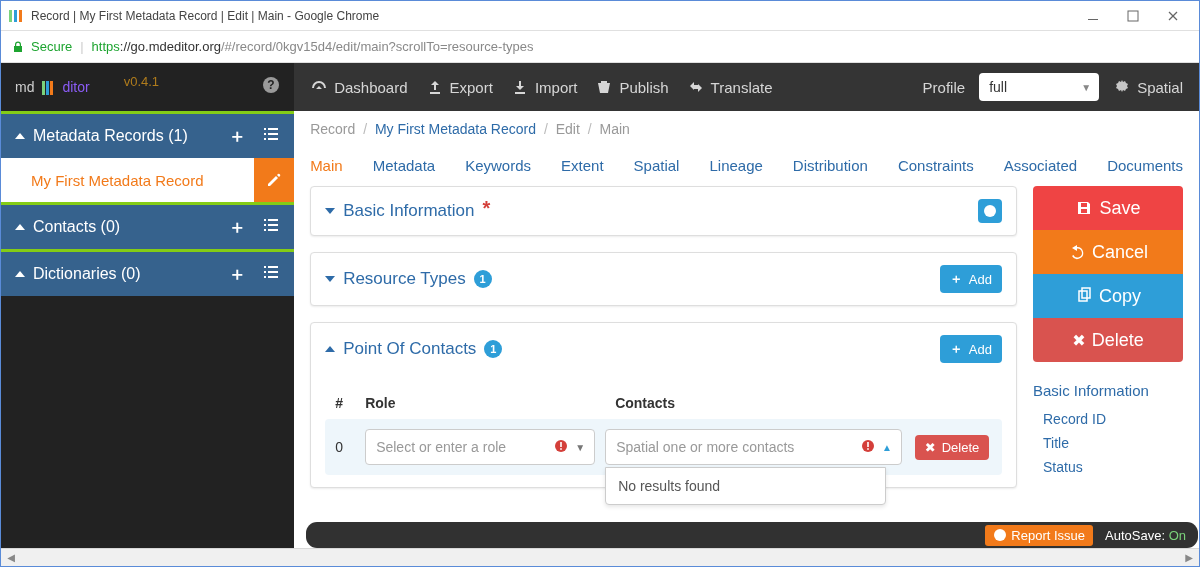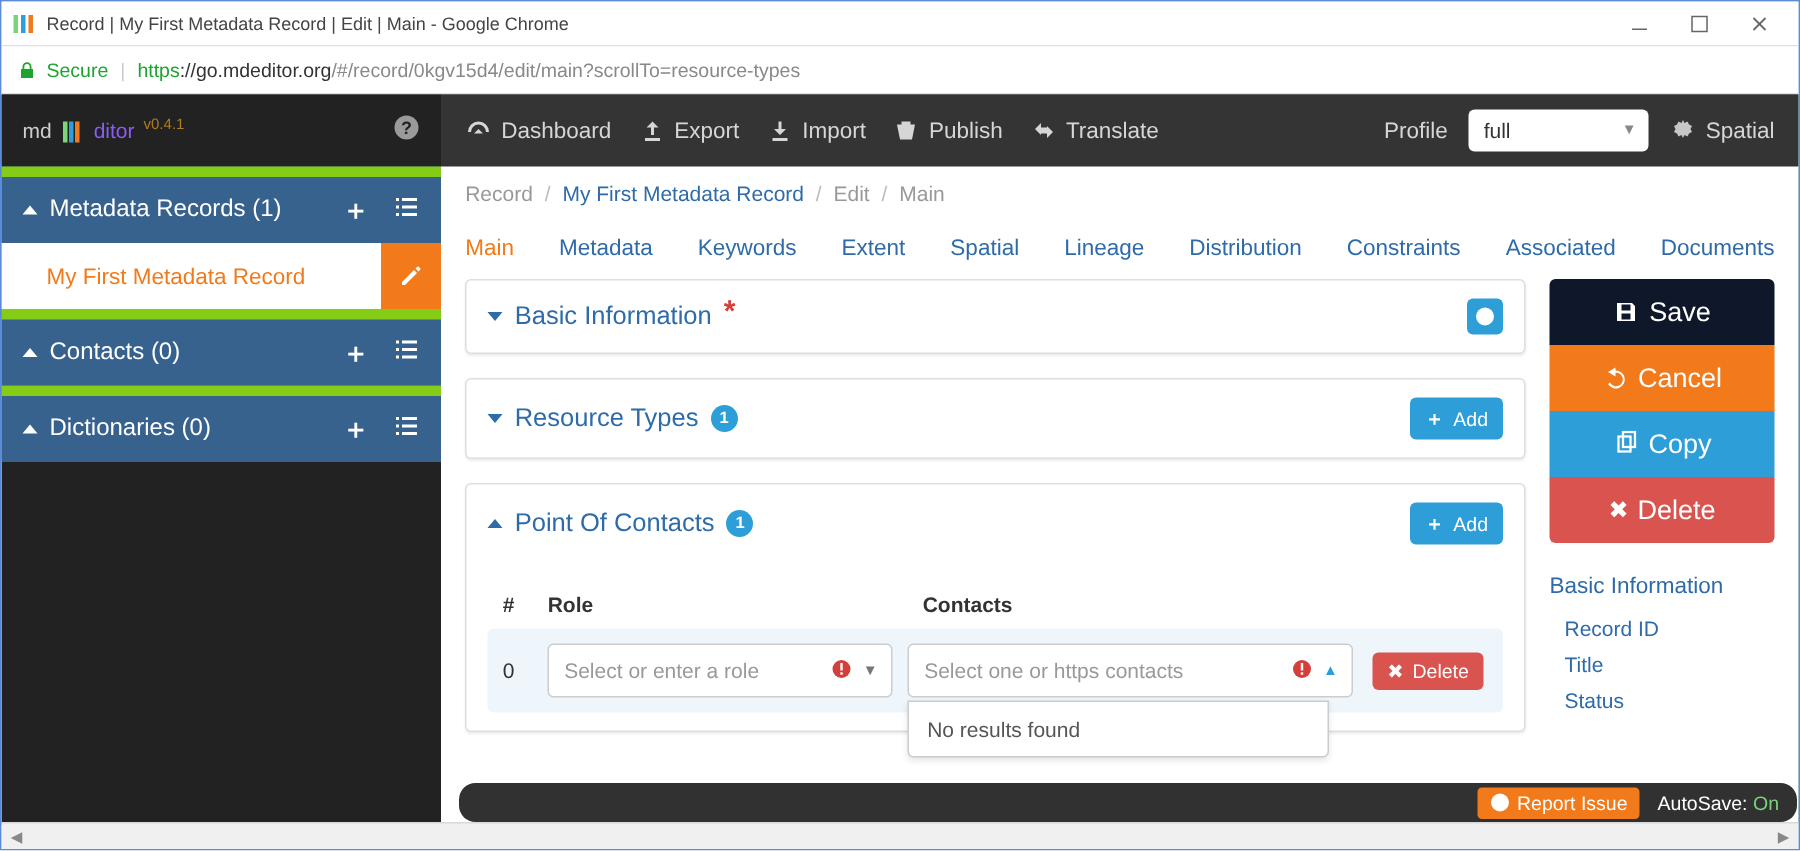--- a/index.html
+++ b/index.html
@@ -23,24 +23,24 @@
 
   
   .app { display:flex; height: calc(567px - 30px - 32px - 18px); }
   .sidebar { width:305px; background:#222; color:#fff; display:flex; flex-direction:column; }
   .brand { height:48px; background:#222; display:flex; align-items:center; justify-content:space-between; padding:0 14px; color:#cfcfcf; }
   .brand-left { display:flex; align-items:baseline; gap:6px; }
   .brand .md { color:#cfcfcf; }
   .brand .bars { display:inline-block; margin:0 2px; }
   .brand .bars span { display:inline-block; width:3px; height:14px; margin-right:1px; vertical-align:middle; }
   .brand .ditor { color:#8b5cf6; }
-  .brand .ver { color:#b07c1c; font-size:10px; position:relative; top:-6px; }
+  .brand .ver { color:#b07c1c; font-size:13px; position:relative; top:-6px;margin-left:28px; }
   .brand .help { color:#9a9a9a; font-size:18px; }
 
-  .accordion-head { background:#36628d; color:#fff; display:flex; align-items:center; justify-content:space-between; padding:10px 14px; font-size:16px; border-top:7px solid #84cc16; }
+  .accordion-head { background:#36628d; color:#fff; display:flex; align-items:center; justify-content:space-between; padding:10px 14px; font-size:16px; border-top:3px solid #84cc16; }
   .accordion-head .head-left { display:flex; align-items:center; gap:8px; }
   .accordion-head .head-icons { display:flex; align-items:center; gap:16px; color:#fff; }
   .chev { display:inline-block; width:0; height:0; border-left:5px solid transparent; border-right:5px solid transparent; border-bottom:6px solid #fff; }
   .list-icon, .plus-icon { font-size:18px; }
 
   .record-item { display:flex; align-items:center; justify-content:space-between; background:#fff; }
   .record-item .label { color:#f27a1a; padding:12px 20px 12px 30px; font-size:15px; flex:1; }
   .record-item .edit-btn { width:40px; height:44px; background:#f27a1a; color:#fff; display:flex; align-items:center; justify-content:center; font-size:16px; }
 
   .main { flex:1; background:#343434; display:flex; flex-direction:column; }
@@ -90,21 +90,21 @@
   .select-box { position:relative; height:36px; border:1px solid #ccc; border-radius:4px; background:#fff; display:flex; align-items:center; padding:0 46px 0 10px; color:#999; font-size:14px; }
   .select-box .warn { position:absolute; right:26px; color:#d43f3a; font-size:13px; }
   .select-box .dd { position:absolute; right:6px; width:16px; text-align:center; color:#777; font-size:10px; }
   .select-box .dd.up { color:#2e9ed8; }
   .role-wrap { width:230px; margin-right:10px; }
   .contacts-wrap { flex:1; margin-right:10px; position:relative; }
   .dropdown-panel { position:absolute; top:38px; left:0; right:16px; background:#fff; border:1px solid #ccc; border-radius:0 0 4px 4px; padding:10px 12px; color:#555; font-size:14px; box-shadow:0 2px 4px rgba(0,0,0,0.1); }
 
   .action-col { width:150px; display:flex; flex-direction:column; }
   .big-btn { display:flex; align-items:center; justify-content:center; gap:6px; height:44px; color:#fff; font-size:18px; }
-  .big-btn.save { background:#0f172a; }
+  .big-btn.save { background:#ef4444; }
   .big-btn.cancel { background:#f27a1a; }
   .big-btn.copy { background:#2e9ed8; }
   .big-btn.delete { background:#d9534f; border-radius:0 0 4px 4px; }
   .big-btn.save { border-radius:4px 4px 0 0; }
 
   .nav-list { margin-top:20px; }
   .nav-list .hdr { color:#2e6ba8; font-size:15px; margin-bottom:8px; }
   .nav-list .itm { color:#2e6ba8; font-size:14px; padding:4px 0 4px 10px; }
 
   .footer { height:26px; background:#313131; display:flex; justify-content:flex-end; align-items:center; padding:0 12px; gap:12px; position:absolute; bottom:18px; left:305px; right:1px; color:#fff; font-size:13px;border-radius:11px; }
@@ -386,21 +386,21 @@
                             <circle cx="7" cy="7" r="6" fill="#d43f3a"></circle>
                             <rect x="6.2" y="3" width="1.6" height="5" fill="#fff"></rect>
                             <rect x="6.2" y="9.2" width="1.6" height="1.6" fill="#fff"></rect>
                           </svg>
                       </span>
                       <span class="dd">▼</span>
                     </div>
                   </div>
                   <div class="contacts-wrap">
                     <div class="select-box">
-                      <span>Select one or https contacts</span>
+                      <span>Spatial one or more contacts</span>
                       <span class="warn">
                         <svg width="14" height="14" viewBox="0 0 14 14">
                             <circle cx="7" cy="7" r="6" fill="#d43f3a"></circle>
                             <rect x="6.2" y="3" width="1.6" height="5" fill="#fff"></rect>
                             <rect x="6.2" y="9.2" width="1.6" height="1.6" fill="#fff"></rect>
                           </svg>
                       </span>
                       <span class="dd up">▲</span>
                     </div>
                     <div class="dropdown-panel">

